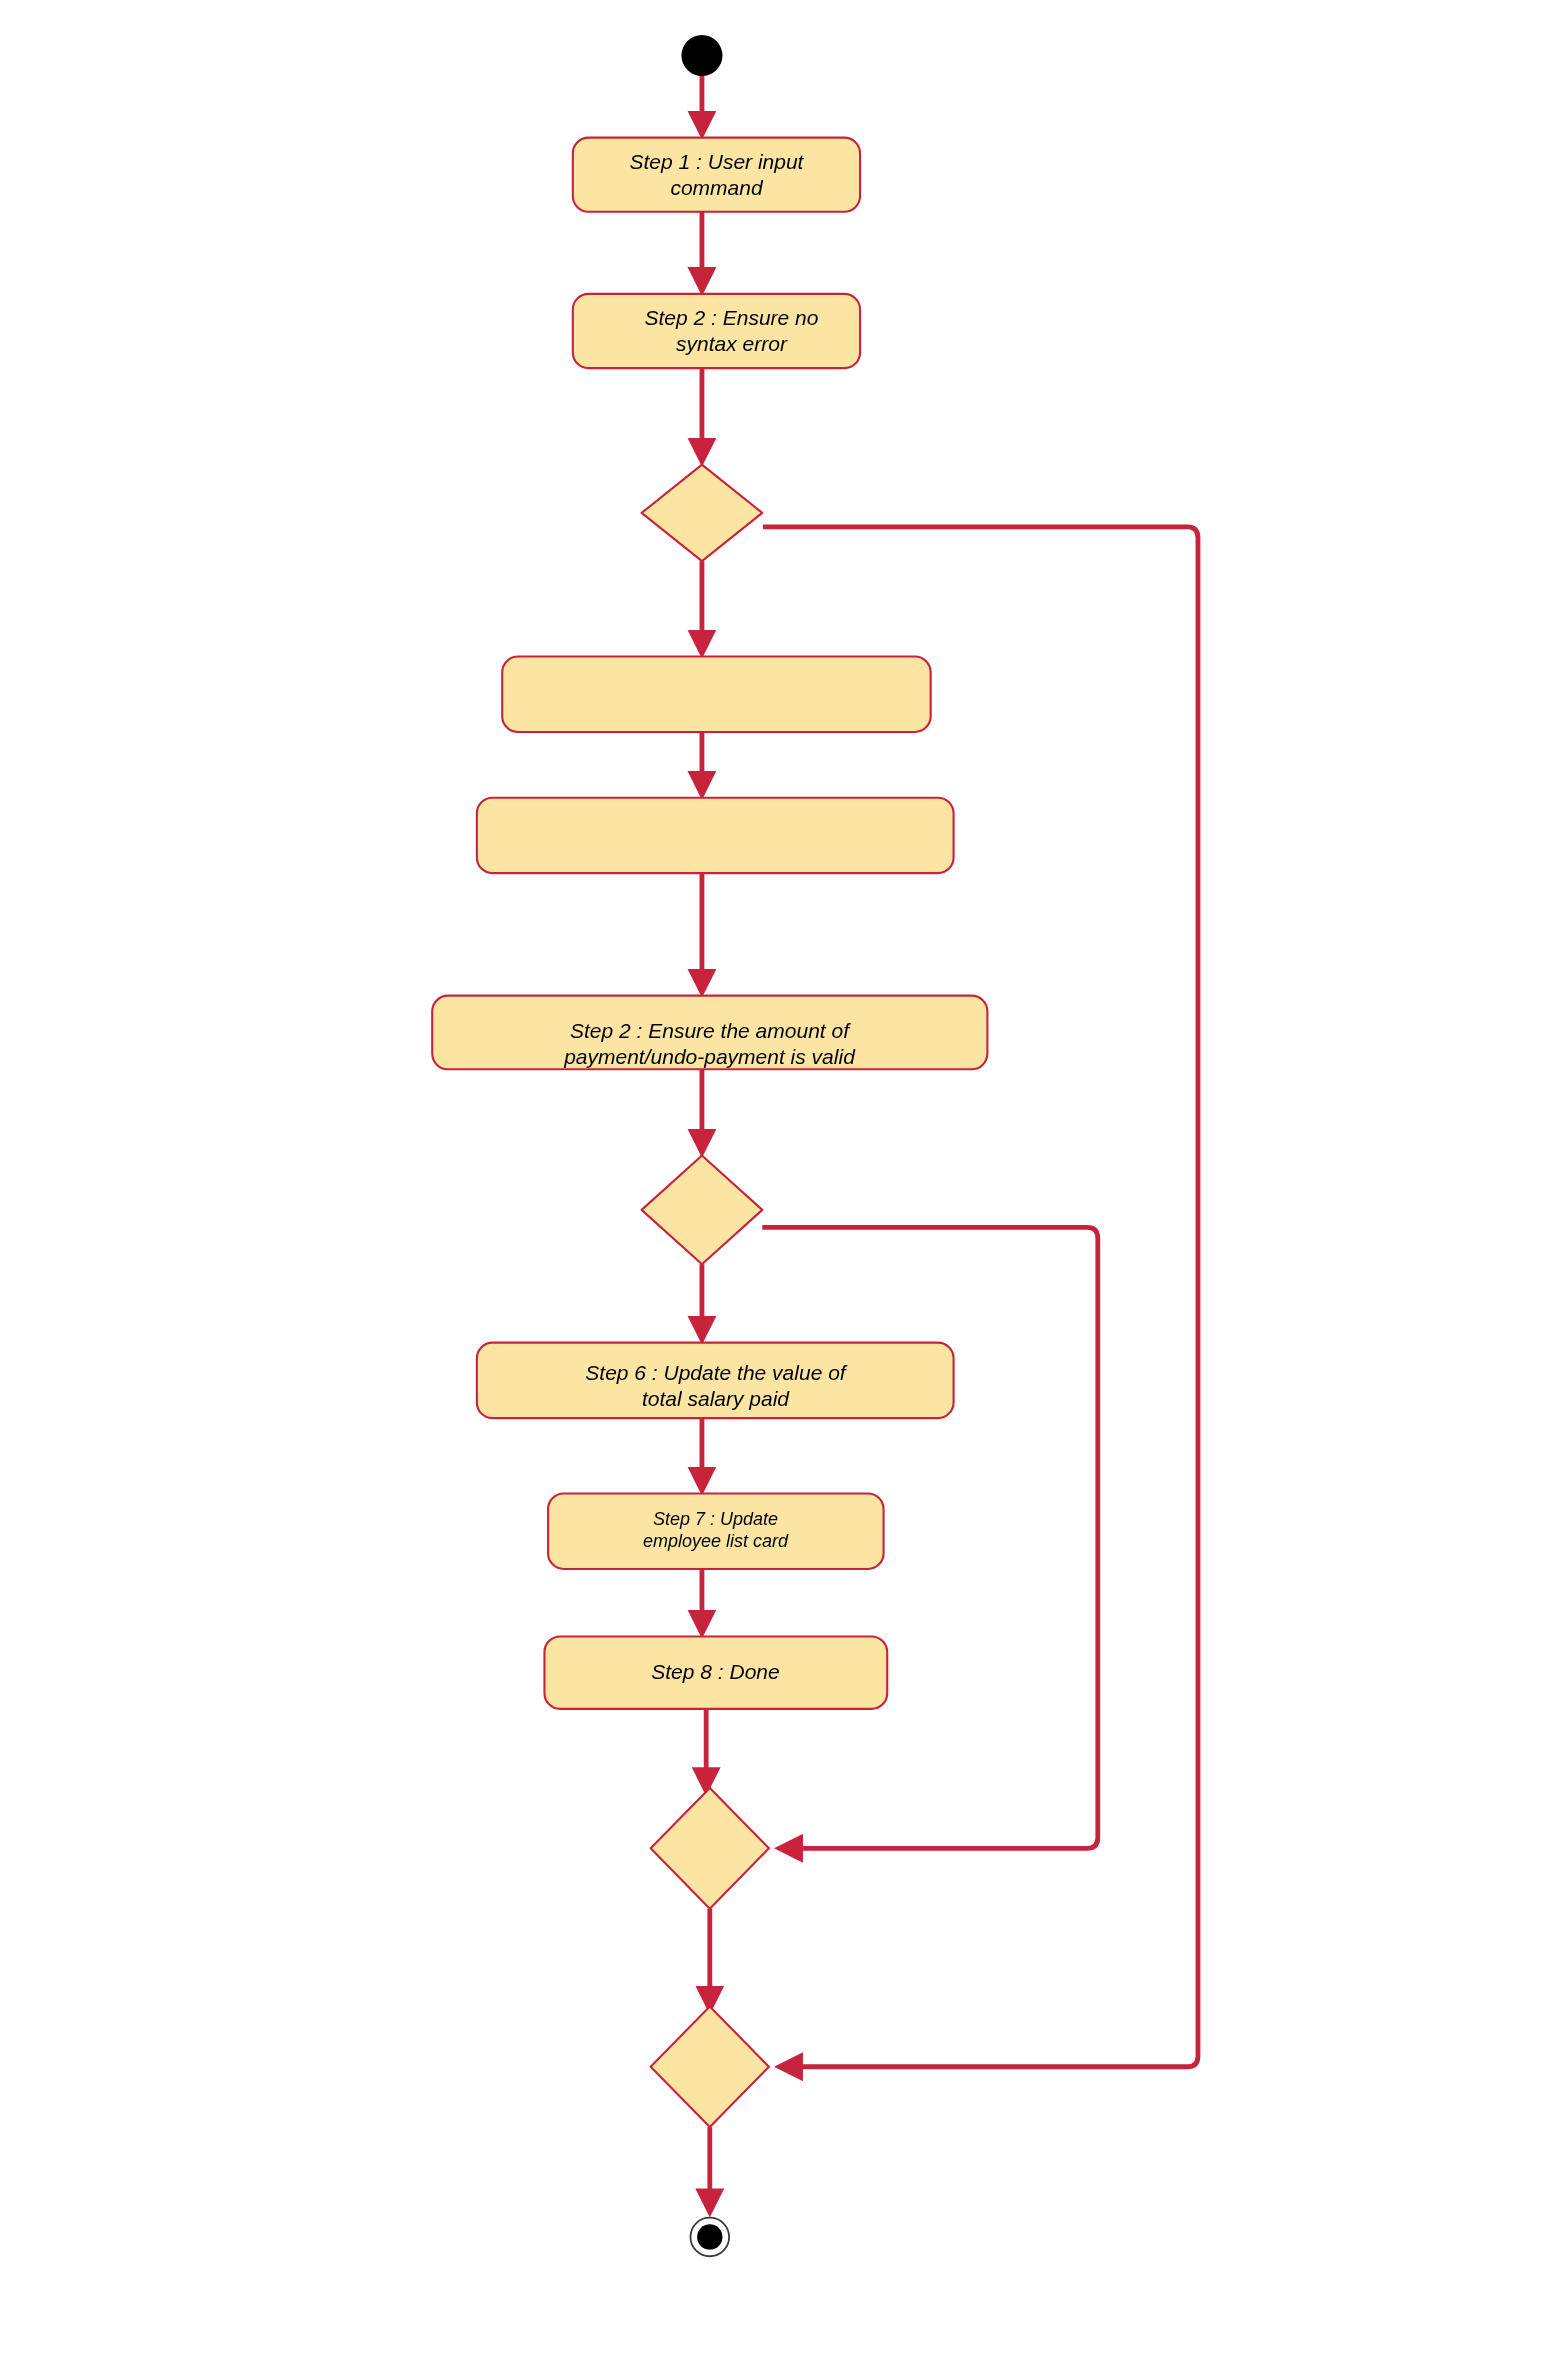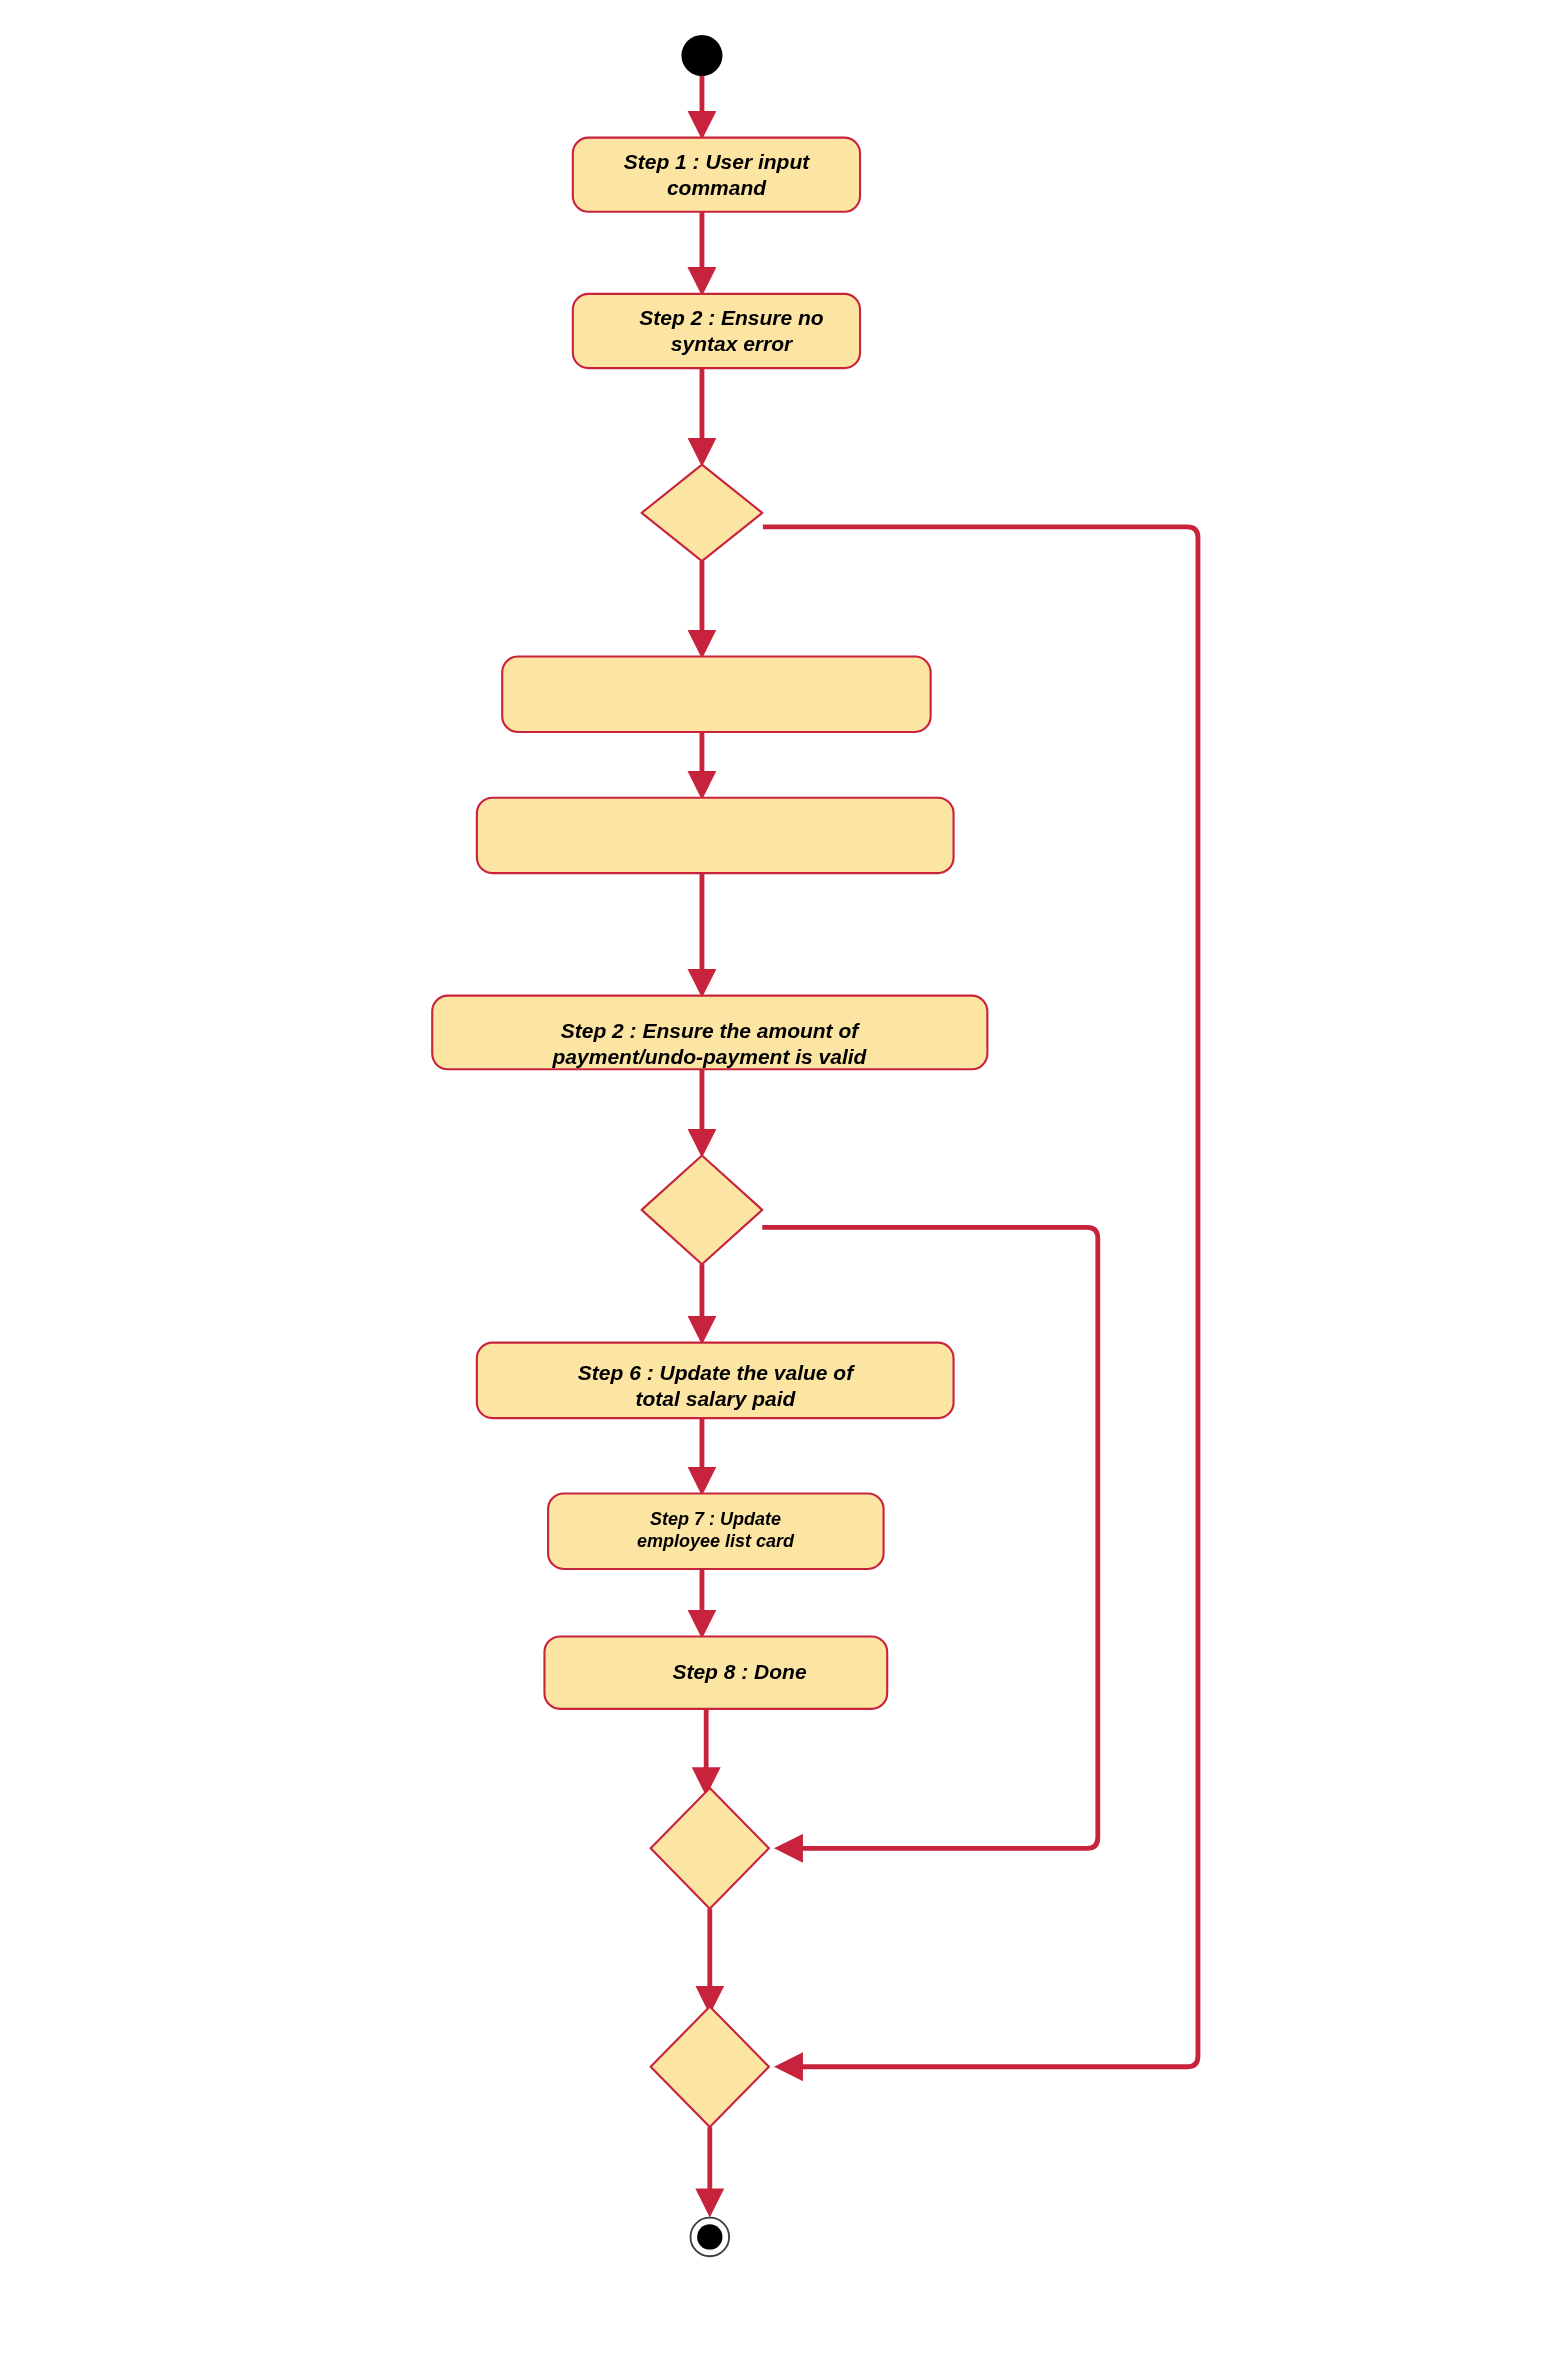--- a/index.html
+++ b/index.html
@@ -23,21 +23,21 @@
     height: 2354px;
   }
   .node-label {
     position: absolute;
     display: flex;
     align-items: center;
     justify-content: center;
     text-align: center;
     font-family: "Liberation Sans", sans-serif;
     font-style: italic;
-    font-weight: bold;
+    font-weight: normal;
     color: #000000;
     line-height: 1.22;
     white-space: pre-line;
     pointer-events: none;
   }
 </style>
 </head>
 <body>
 
 <div id="canvas">
@@ -117,21 +117,21 @@
 
   <div class="node-label" style="left:432px; top:996px; width:555px; height:72px; font-size:21px;margin-top:12px;">Step 2 : Ensure the amount of
 payment/undo-payment is valid</div>
 
   <div class="node-label" style="left:477px; top:1343px; width:477px; height:86px; font-size:21px;">Step 6 : Update the value of
 total salary paid</div>
 
   <div class="node-label" style="left:548px; top:1493px; width:335px; height:75px; font-size:18px;">Step 7 : Update
 employee list card</div>
 
-  <div class="node-label" style="left:544px; top:1636px; width:343px; height:72px; font-size:21px;padding-left:24px;">Step  8 : Done</div>
+  <div class="node-label" style="left:544px; top:1636px; width:343px; height:72px; font-size:21px;">Step  8 : Done</div>
 
   <div class="node-label" style="left:641px; top:489px; width:121px; height:48px; font-size:18px;"></div>
 
   <div class="node-label" style="left:641px; top:1186px; width:121px; height:48px; font-size:18px;"></div>
 
   <div class="node-label" style="left:650px; top:1824px; width:118px; height:48px; font-size:18px;"></div>
 
   <div class="node-label" style="left:650px; top:2042px; width:118px; height:48px; font-size:18px;"></div>
 
 </div>

